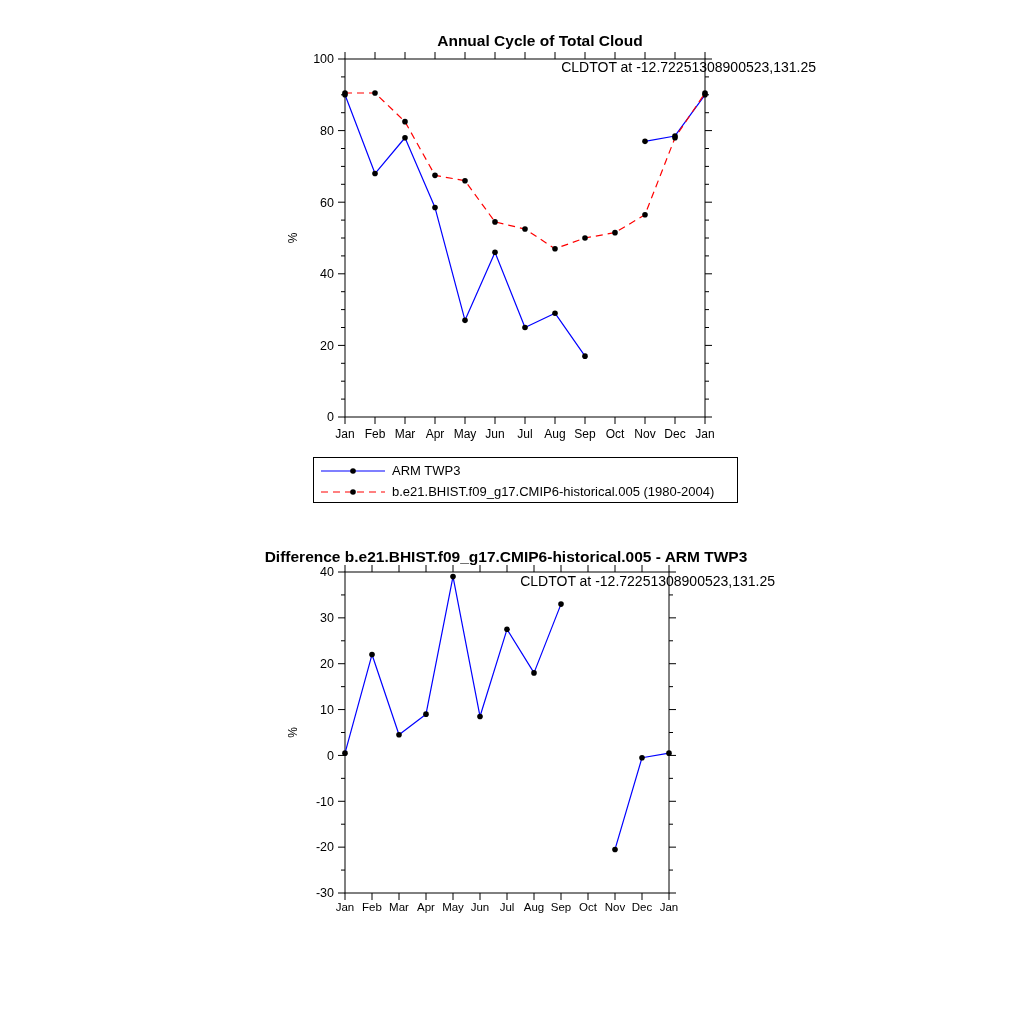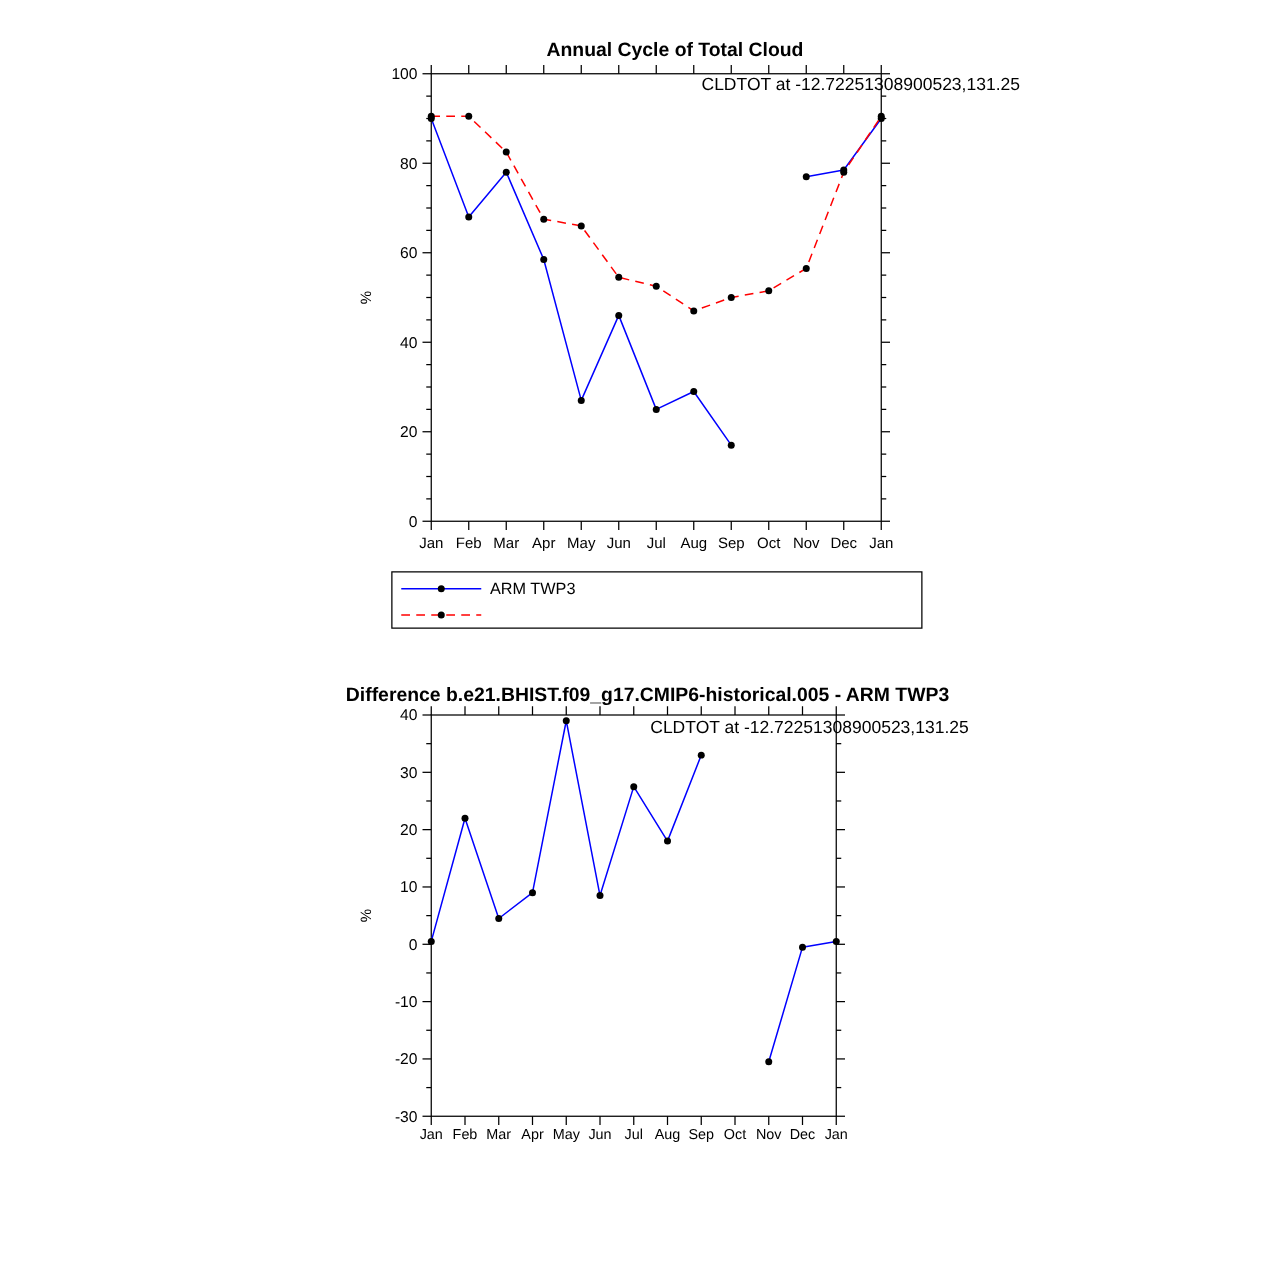--- a/index.html
+++ b/index.html
@@ -272,20 +272,21 @@
         <line x1="2" y1="6" x2="66" y2="6" stroke="#0000ff" stroke-width="1.2"></line>
         <circle cx="34" cy="6" r="2.8" fill="#000"></circle>
       </svg>
       <span class="legend-label">ARM TWP3</span>
     </div>
     <div class="legend-row">
       <svg class="legend-sample" width="68" height="12">
         <line x1="2" y1="6" x2="66" y2="6" stroke="#ff0000" stroke-width="1.2" stroke-dasharray="7,5"></line>
         <circle cx="34" cy="6" r="2.8" fill="#000"></circle>
       </svg>
+      <span class="legend-label">b.e21.BHIST.f09_g17.CMIP6-historical.005 (1980-2004)</span>
     </div>
   </div>
 
-  <div class="chart-title abs" style="left:223px; top:520px; width:590px;">Difference b.e21.BHIST.f09_g17.CMIP6-historical.005 - ARM TWP3</div>
+  <div class="chart-title abs" style="left:211px; top:520px; width:590px;">Difference b.e21.BHIST.f09_g17.CMIP6-historical.005 - ARM TWP3</div>
 
   <div class="chart-subtitle abs" style="left:185px; top:545px; width:590px;">CLDTOT at -12.72251308900523,131.25</div>
 
 </div>
 
 </body></html>

